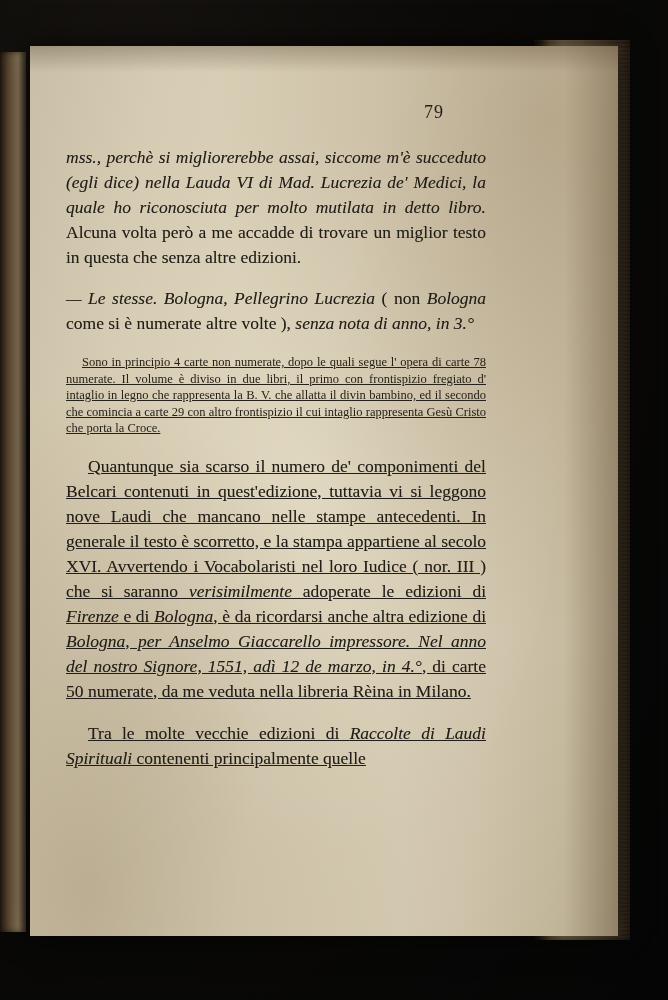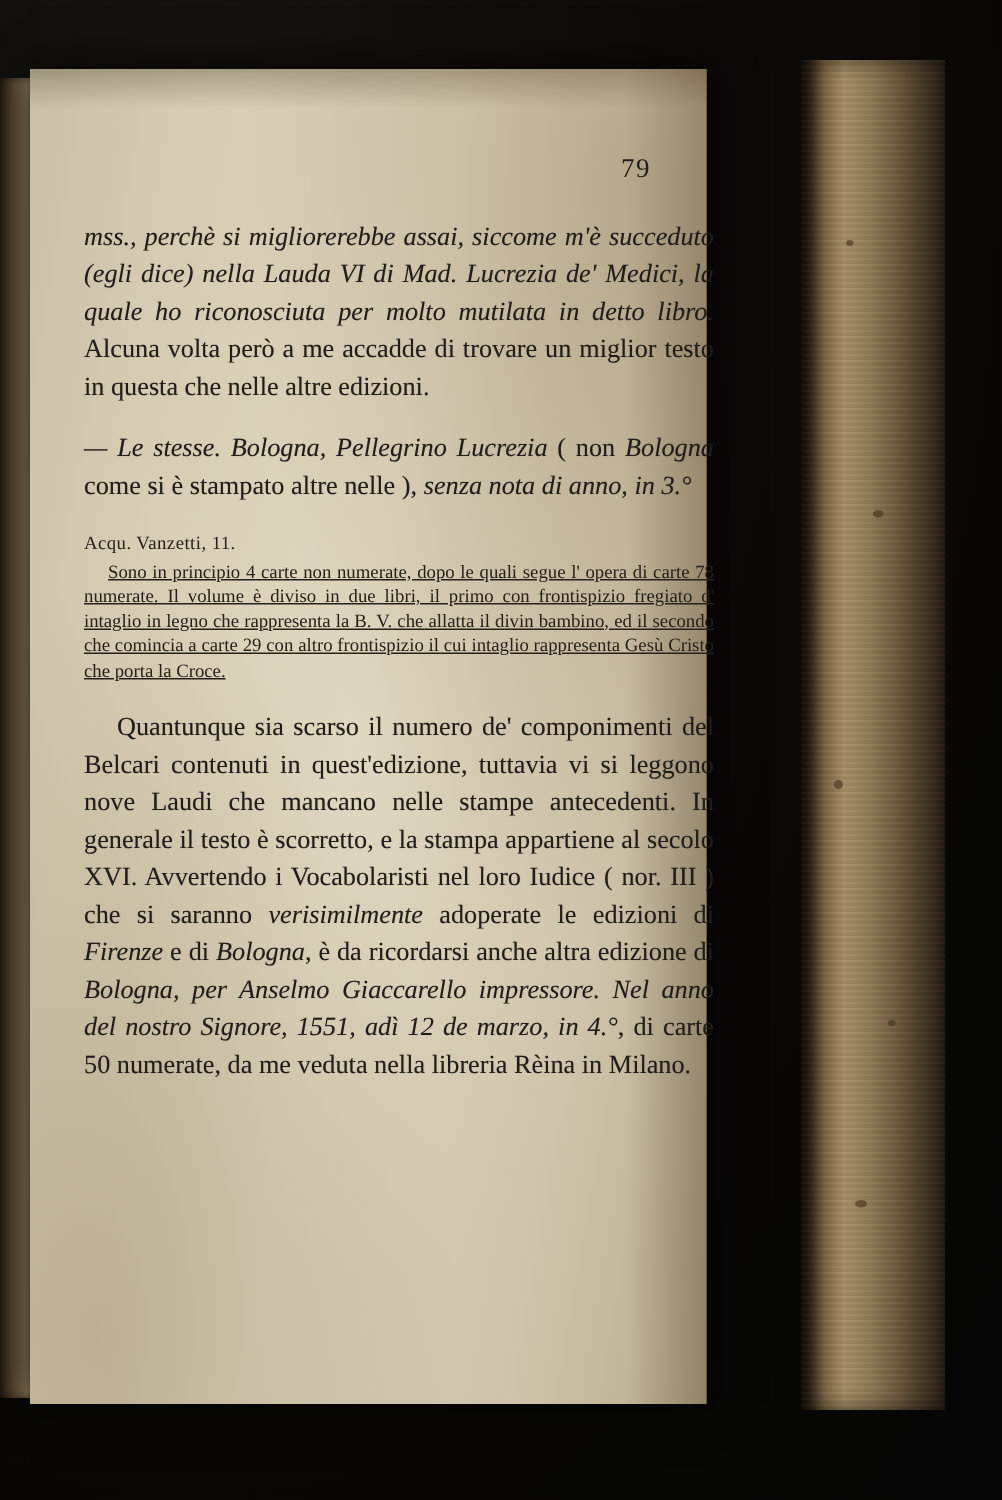--- a/index.html
+++ b/index.html
@@ -72,23 +72,23 @@
   }
   #spine .speck {
     position: absolute;
     background: rgba(60,42,24,0.55);
     border-radius: 50%;
   }
 
   
   #page {
     position: absolute;
-    left: 20px;
+    left: 30px;
     top: 46px;
-    width: 451px;
+    width: 588px;
     height: 890px;
     background: linear-gradient(100deg, #c9bfa6 0%, #d6ccb3 18%, #dcd3bb 48%, #cfc4ab 78%, #b8ab8e 100%);
     box-shadow: 0 0 28px rgba(0,0,0,0.75);
   }
   #page .foxing {
     position: absolute;
     inset: 0;
     background:
       radial-gradient(ellipse at 88% 8%, rgba(120,95,60,0.30) 0%, rgba(120,95,60,0) 45%),
       radial-gradient(ellipse at 10% 95%, rgba(110,88,55,0.28) 0%, rgba(110,88,55,0) 42%),
@@ -162,21 +162,21 @@
     text-indent: 0;
     letter-spacing: 0.3px;
     margin-bottom: 2px;
   }
   .note .note-body {
     display: block;
     text-indent: 16px;
     text-decoration: underline;
   }
 
-  .body-para { margin-top: 17px; }
+  .body-para { margin-top: 17px; text-decoration: underline; }
 </style>
 </head>
 <body>
 
 <div id="scene">
   <div id="backdrop"></div>
 
   <div id="left-sliver"></div>
 
   <div id="spine">
@@ -190,31 +190,33 @@
 
   <div id="page">
     <div class="top-shadow"></div>
     <div class="gutter-shadow"></div>
     <div class="foxing"></div>
 
     <div id="text-block">
       <div class="folio">79</div>
 
       <p class="para-continued">
-        <span class="ital">mss., perchè si migliorerebbe assai, siccome m'è succeduto (egli dice) nella Lauda VI di Mad. Lucrezia de' Medici, la quale ho riconosciuta per molto mutilata in detto libro.</span><span> Alcuna volta però a me accadde di trovare un miglior testo in questa che nelle altre edizioni.</span>
+        <span class="ital">mss., perchè si migliorerebbe assai, siccome m'è succeduto (egli dice) nella Lauda VI di Mad. Lucrezia de' Medici, la quale ho riconosciuta per molto mutilata in detto libro.</span><span> Alcuna volta però a me accadde di trovare un miglior testo in questa che senza altre edizioni.</span>
       </p>
 
       <p class="entry">
-        <span class="ital">— Le stesse. Bologna, Pellegrino Lucrezia</span><span> ( non </span><span class="ital">Bologna</span><span> come si è stampato altre nelle ), </span><span class="ital">senza nota di anno, in 3.°</span>
+        <span class="ital">— Le stesse. Bologna, Pellegrino Lucrezia</span><span> ( non </span><span class="ital">Bologna</span><span> come si è numerate altre volte ), </span><span class="ital">senza nota di anno, in 3.°</span>
       </p>
 
       <div class="note">
-        <span class="note-head">Acqu. Vanzetti, 11.</span>
         <span class="note-body">Sono in principio 4 carte non numerate, dopo le quali segue l' opera di carte 78 numerate. Il volume è diviso in due libri, il primo con frontispizio fregiato d' intaglio in legno che rappresenta la B. V. che allatta il divin bambino, ed il secondo che comincia a carte 29 con altro frontispizio il cui intaglio rappresenta Gesù Cristo che porta la Croce.</span>
       </div>
 
       <p class="para body-para">
         <span>Quantunque sia scarso il numero de' componimenti del Belcari contenuti in quest'edizione, tuttavia vi si leggono nove Laudi che mancano nelle stampe antecedenti. In generale il testo è scorretto, e la stampa appartiene al secolo XVI. Avvertendo i Vocabolaristi nel loro Iudice ( nor. III ) che si saranno </span><span class="ital">verisimilmente</span><span> adoperate le edizioni di </span><span class="ital">Firenze</span><span> e di </span><span class="ital">Bologna</span><span>, è da ricordarsi anche altra edizione di </span><span class="ital">Bologna, per Anselmo Giaccarello impressore. Nel anno del nostro Signore, 1551, adì 12 de marzo, in 4.°</span><span>, di carte 50 numerate, da me veduta nella libreria Rèina in Milano.</span>
       </p>
 
+      <p class="para body-para">
+        <span>Tra le molte vecchie edizioni di </span><span class="ital">Raccolte di Laudi Spirituali</span><span> contenenti principalmente quelle</span>
+      </p>
     </div>
   </div>
 </div>
 
 </body></html>

